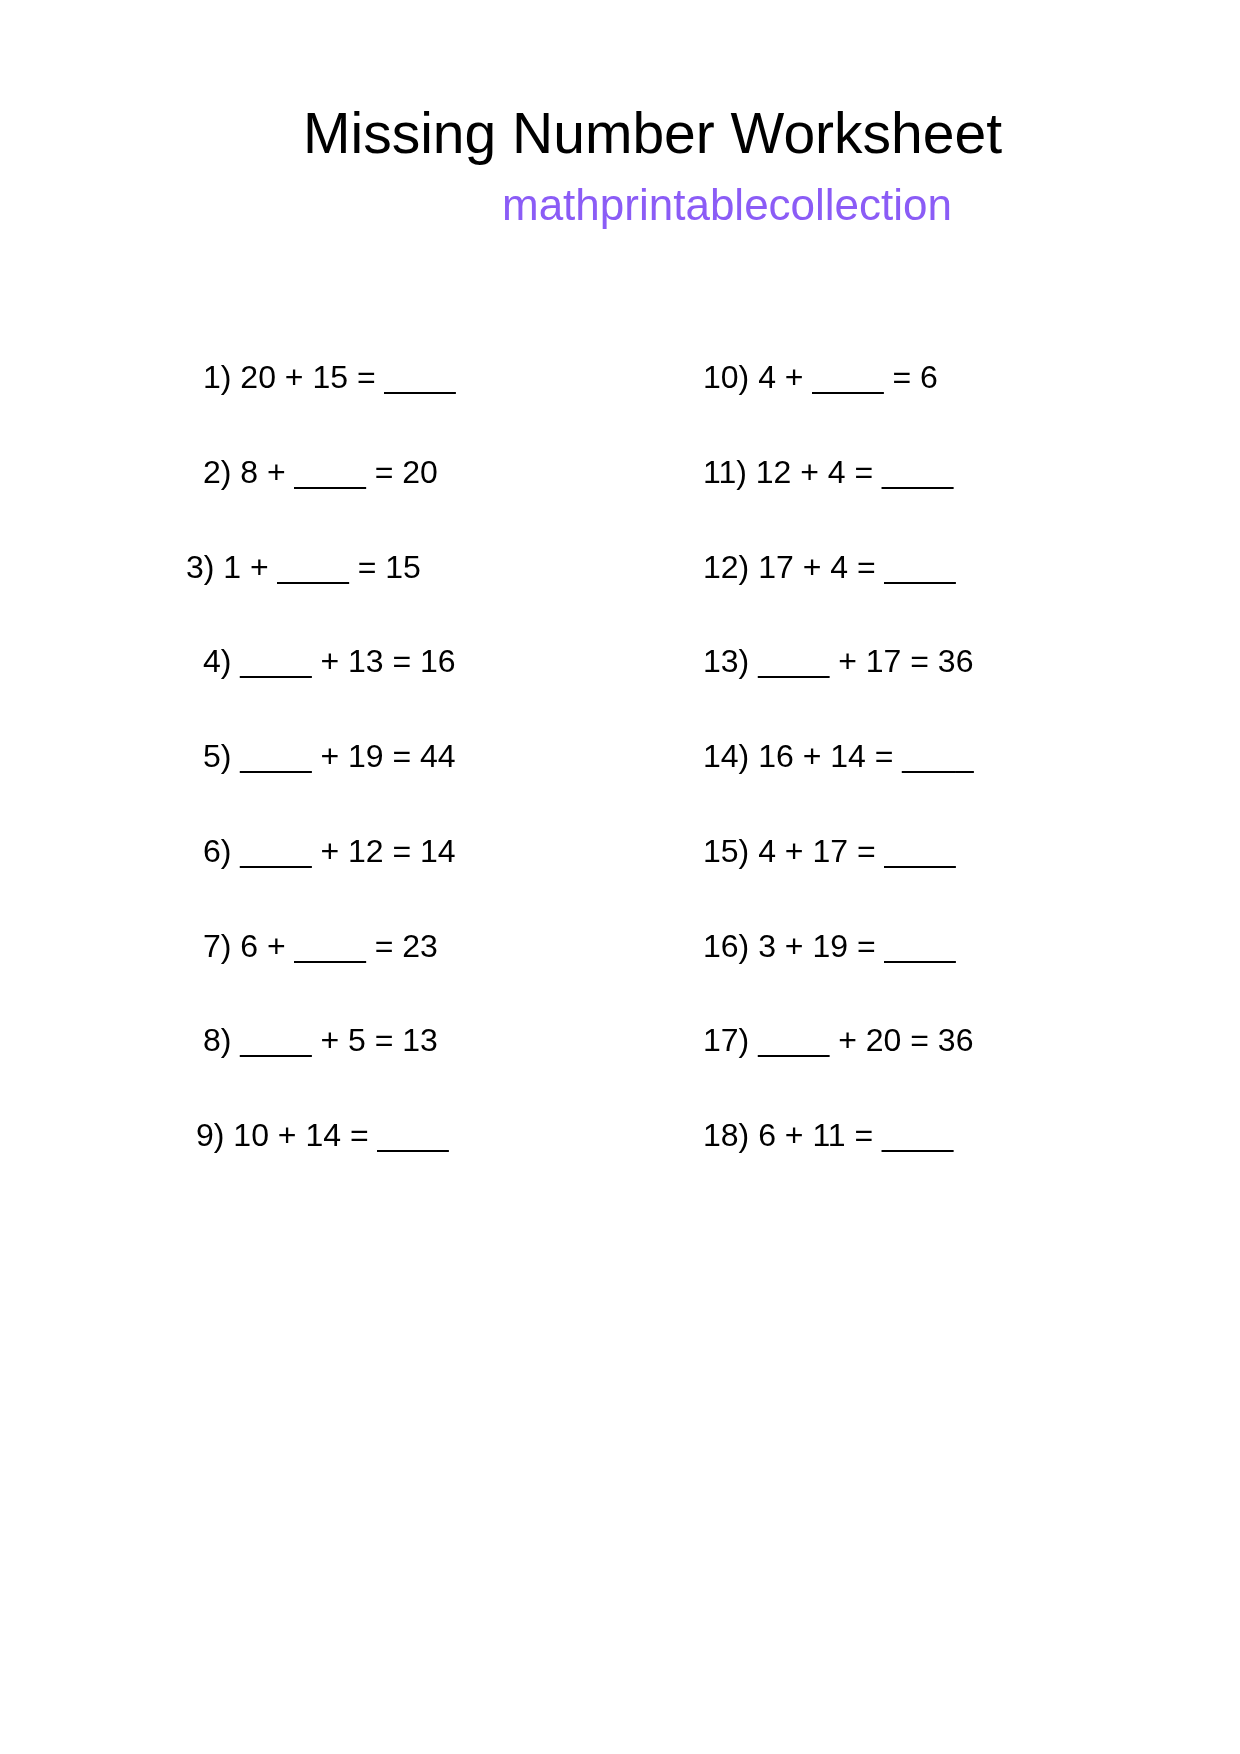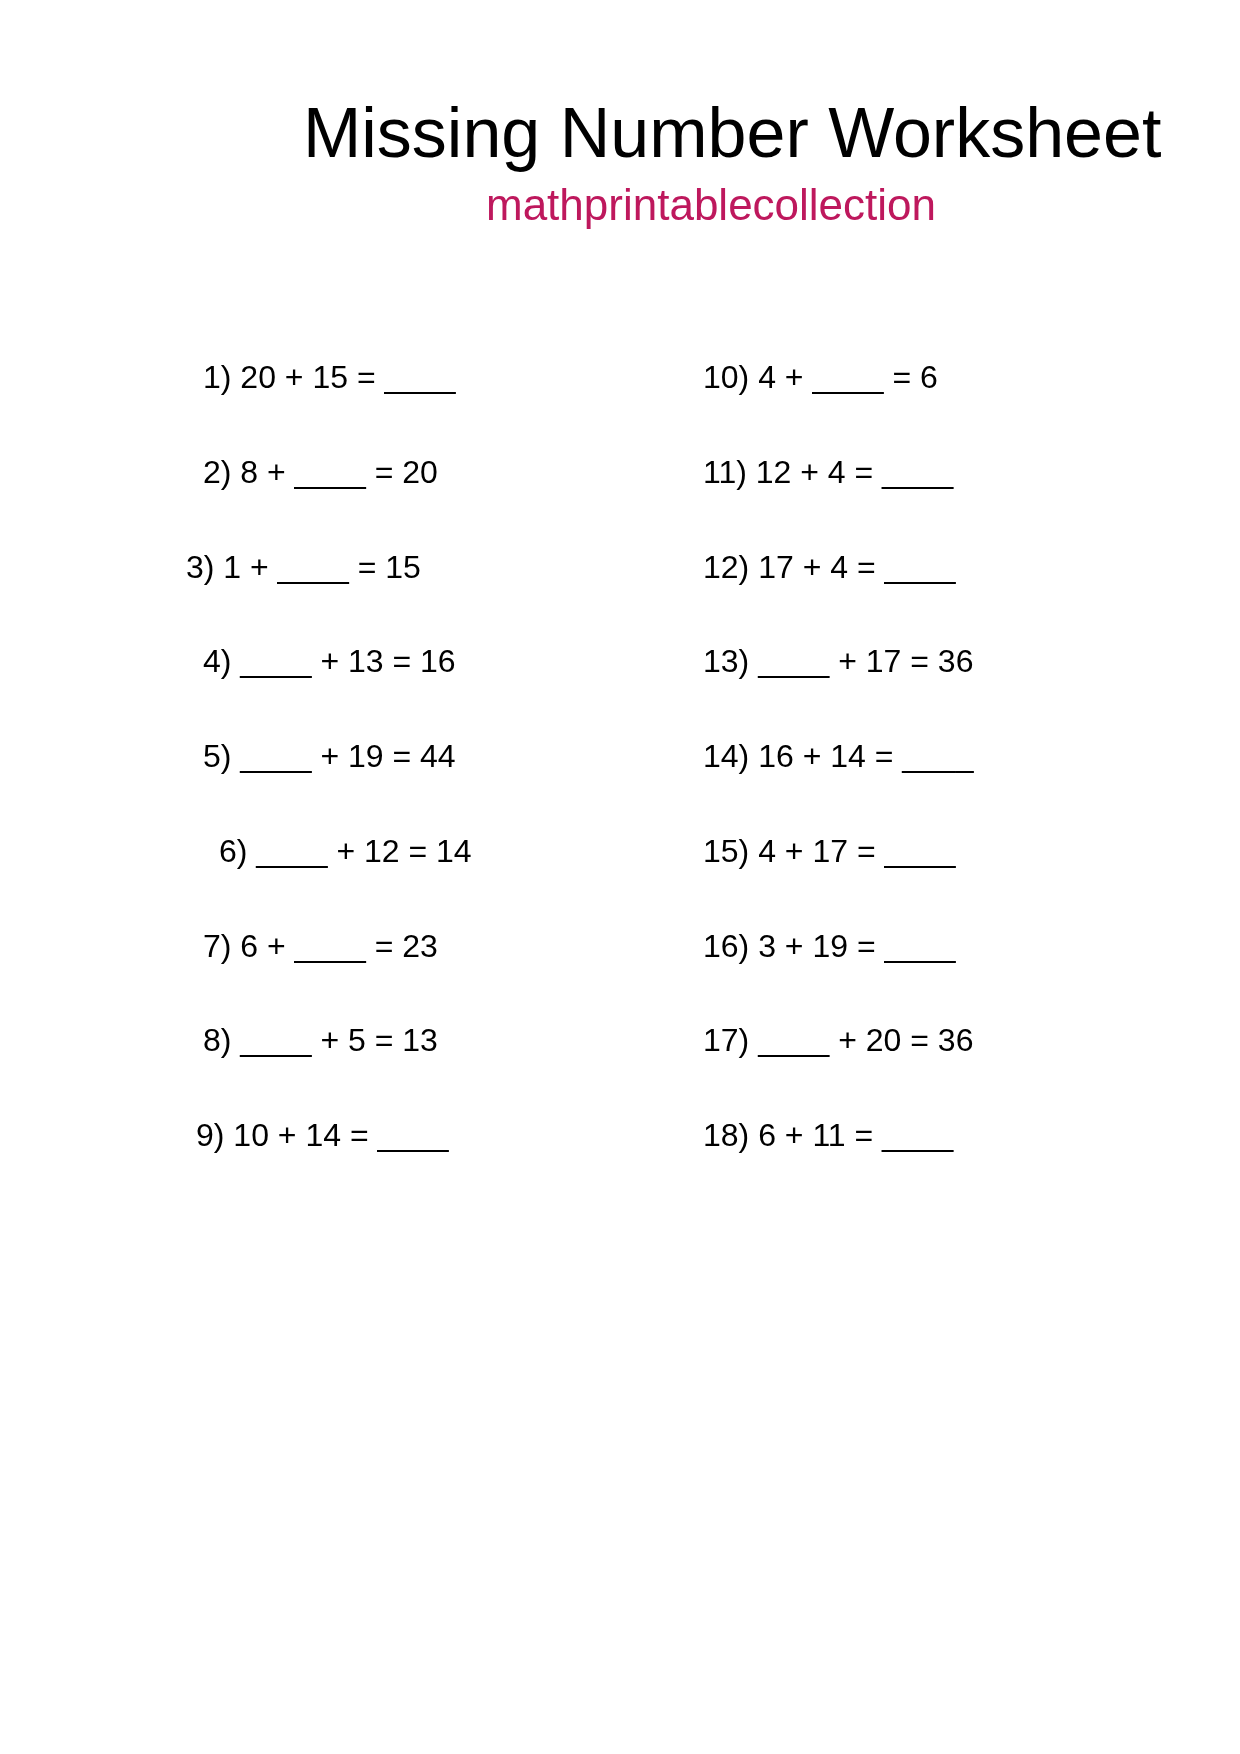--- a/index.html
+++ b/index.html
@@ -12,33 +12,33 @@
       height: 1754px;
       position: relative;
       overflow: hidden;
       font-family: "Liberation Sans", sans-serif;
       color: #000000;
     }
     .title {
       position: absolute;
       left: 303px;
       top: 100px;
-      font-size: 70px;
+      font-size: 57px;
       line-height: 66px;
       white-space: nowrap;
       color: #000000;
     }
     .subtitle {
       position: absolute;
-      left: 486px;
+      left: 502px;
       top: 180px;
       font-size: 44px;
       line-height: 50px;
       white-space: nowrap;
-      color: #be185d;
+      color: #8b5cf6;
     }
     .problems {
       position: absolute;
       top: 0;
       left: 0;
       width: 1240px;
     }
     .problem {
       position: absolute;
       font-size: 32px;
@@ -53,21 +53,21 @@
 <div class="title">Missing Number Worksheet</div>
 <div class="subtitle">mathprintablecollection</div>
 
 <div class="problems">
 
   <div class="problem" style="left:203px; top:351px;">1) 20 + 15 = ____</div>
   <div class="problem" style="left:203px; top:446px;">2) 8 + ____ = 20</div>
   <div class="problem" style="left:186px; top:541px;">3) 1 + ____ = 15</div>
   <div class="problem" style="left:203px; top:635px;">4) ____ + 13 = 16</div>
   <div class="problem" style="left:203px; top:730px;">5) ____ + 19 = 44</div>
-  <div class="problem" style="left:203px; top:825px;margin-left:16px;">6) ____ + 12 = 14</div>
+  <div class="problem" style="left:203px; top:825px;">6) ____ + 12 = 14</div>
   <div class="problem" style="left:203px; top:920px;">7) 6 + ____ = 23</div>
   <div class="problem" style="left:203px; top:1014px;">8) ____ + 5 = 13</div>
   <div class="problem" style="left:196px; top:1109px;">9) 10 + 14 = ____</div>
 
   <div class="problem" style="left:703px; top:351px;">10) 4 + ____ = 6</div>
   <div class="problem" style="left:703px; top:446px;">11) 12 + 4 = ____</div>
   <div class="problem" style="left:703px; top:541px;">12) 17 + 4 = ____</div>
   <div class="problem" style="left:703px; top:635px;">13) ____ + 17 = 36</div>
   <div class="problem" style="left:703px; top:730px;">14) 16 + 14 = ____</div>
   <div class="problem" style="left:703px; top:825px;">15) 4 + 17 = ____</div>

